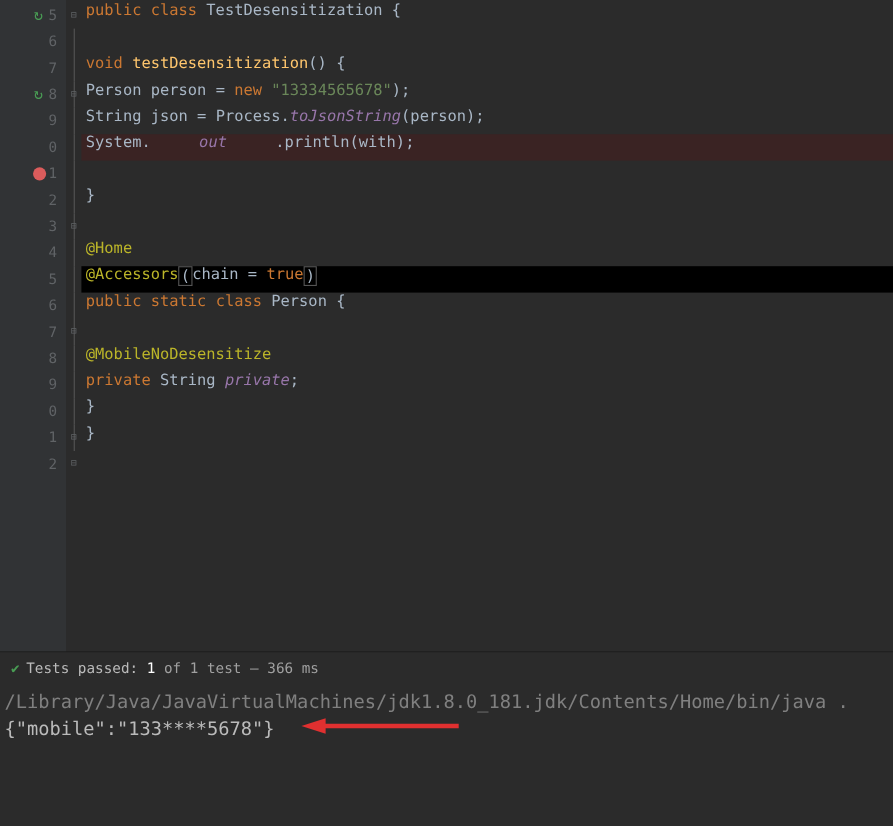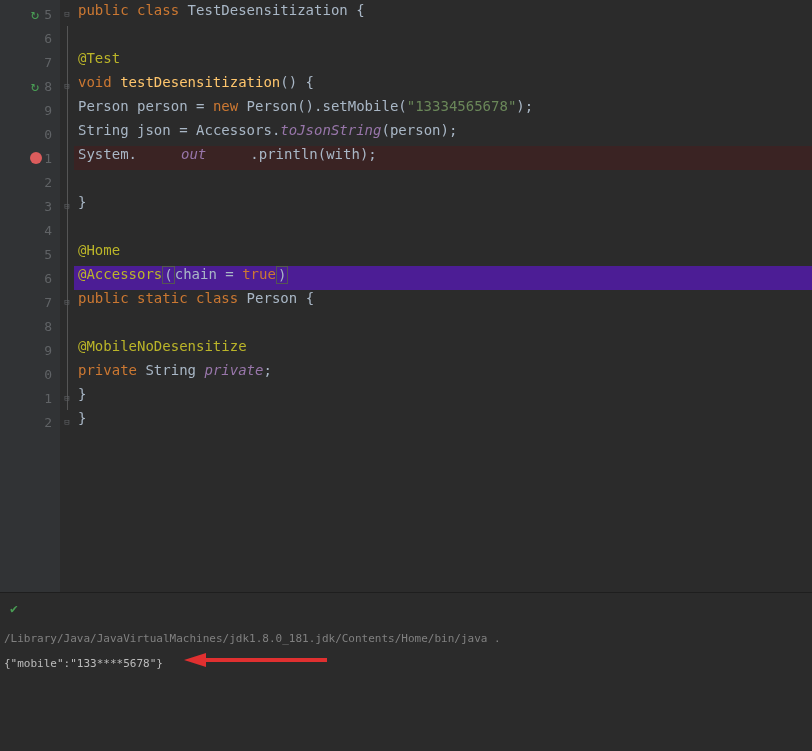--- a/index.html
+++ b/index.html
@@ -92,21 +92,21 @@
       display: flex;
       align-items: flex-start;
       padding-left: 4px;
       white-space: pre;
     }
     .bp-line-bg {
       background: #3a2323;
       gap: 44px;
     }
     .hl-line-bg {
-      background: #4c1d95;
+      background: #000000;
     }
     .kw { color: #cc7832; }
     .cls { color: #a9b7c6; }
     .ann { color: #bbb529; }
     .mth { color: #ffc66d; }
     .str { color: #6a8759; }
     .sta { color: #9876aa; font-style: italic; }
     .box { border: 1px solid #555; padding: 0 1px; }
     .console-area {
       background: #2b2b2b;
@@ -120,21 +120,21 @@
       align-items: center;
       gap: 6px;
     }
     .check-icon {
       color: #499c54;
     }
     .test-passed { color: #bbbbbb; }
     .test-count { color: #ffffff; font-weight: 500; }
     .console-output {
       padding: 4px 21px 10px 4px;
-      font-size: 11px;
+      font-size: 17px;
       line-height: 22px;
       color: #a0a0a0;
     }
     .cmd-line { color: #808080; }
     .json-output {
       color: #bbbbbb;
       display: inline-block;
     }
     .arrow-annotation {
       display: inline-block;
@@ -267,42 +267,42 @@
         <span class="fold-mark">⊟</span>
       </div>
     <div class="fold-row">
         <span class="fold-mark">⊟</span>
       </div>
   </div>
 
   <div class="code-area">
     <div class="code-line"><span class="kw">public </span><span class="kw">class </span><span class="cls">TestDesensitization </span><span>{</span></div>
     <div class="code-line"></div>
-    <div class="code-line">    <span class="ann">@Test</span></div>
     <div class="code-line">    <span class="kw">void </span><span class="mth">testDesensitization</span><span>() {</span></div>
-    <div class="code-line">        <span>Person </span><span>person </span><span>= </span><span class="kw">new </span><span>Person().setMobile(</span><span class="str">"13334565678"</span><span>);</span></div>
-    <div class="code-line">        <span>String </span><span>json </span><span>= Accessors.</span><span class="sta">toJsonString</span><span>(person);</span></div>
+    <div class="code-line">        <span>Person </span><span>person </span><span>= </span><span class="kw">new </span><span class="str">"13334565678"</span><span>);</span></div>
+    <div class="code-line">        <span>String </span><span>json </span><span>= Process.</span><span class="sta">toJsonString</span><span>(person);</span></div>
     <div class="code-line bp-line-bg">        <span>System.</span><span class="sta">out</span><span>.println(with);</span></div>
     <div class="code-line"></div>
     <div class="code-line">    <span>}</span></div>
     <div class="code-line"></div>
     <div class="code-line">    <span class="ann">@Home</span></div>
     <div class="code-line hl-line-bg">    <span class="ann">@Accessors</span><span class="box">(</span><span>chain </span><span>= </span><span class="kw">true</span><span class="box">)</span></div>
     <div class="code-line">    <span class="kw">public </span><span class="kw">static </span><span class="kw">class </span><span>Person </span><span>{</span></div>
     <div class="code-line"></div>
     <div class="code-line">        <span class="ann">@MobileNoDesensitize</span></div>
     <div class="code-line">        <span class="kw">private </span><span>String </span><span class="sta">private</span><span>;</span></div>
     <div class="code-line">    <span>}</span></div>
     <div class="code-line"><span>}</span></div>
   </div>
 </div>
 
 <div class="console-area">
   <div class="test-status">
     <span class="check-icon">✔</span>
+    <span><span class="test-passed">Tests passed:</span> <span class="test-count">1</span><span> of 1 test – 366 ms</span></span>
   </div>
   <div class="console-output">
     <div class="cmd-line">/Library/Java/JavaVirtualMachines/jdk1.8.0_181.jdk/Contents/Home/bin/java  .</div>
     <div>
       <span class="json-output">{"mobile":"133****5678"}</span>
       <span class="arrow-annotation">
         <svg class="arrow-svg" viewBox="0 0 150 20">
           <line x1="20" y1="10" x2="145" y2="10" stroke="#e03030" stroke-width="4"></line>
           <polygon points="2,10 24,3 24,17" fill="#e03030"></polygon>
         </svg>

